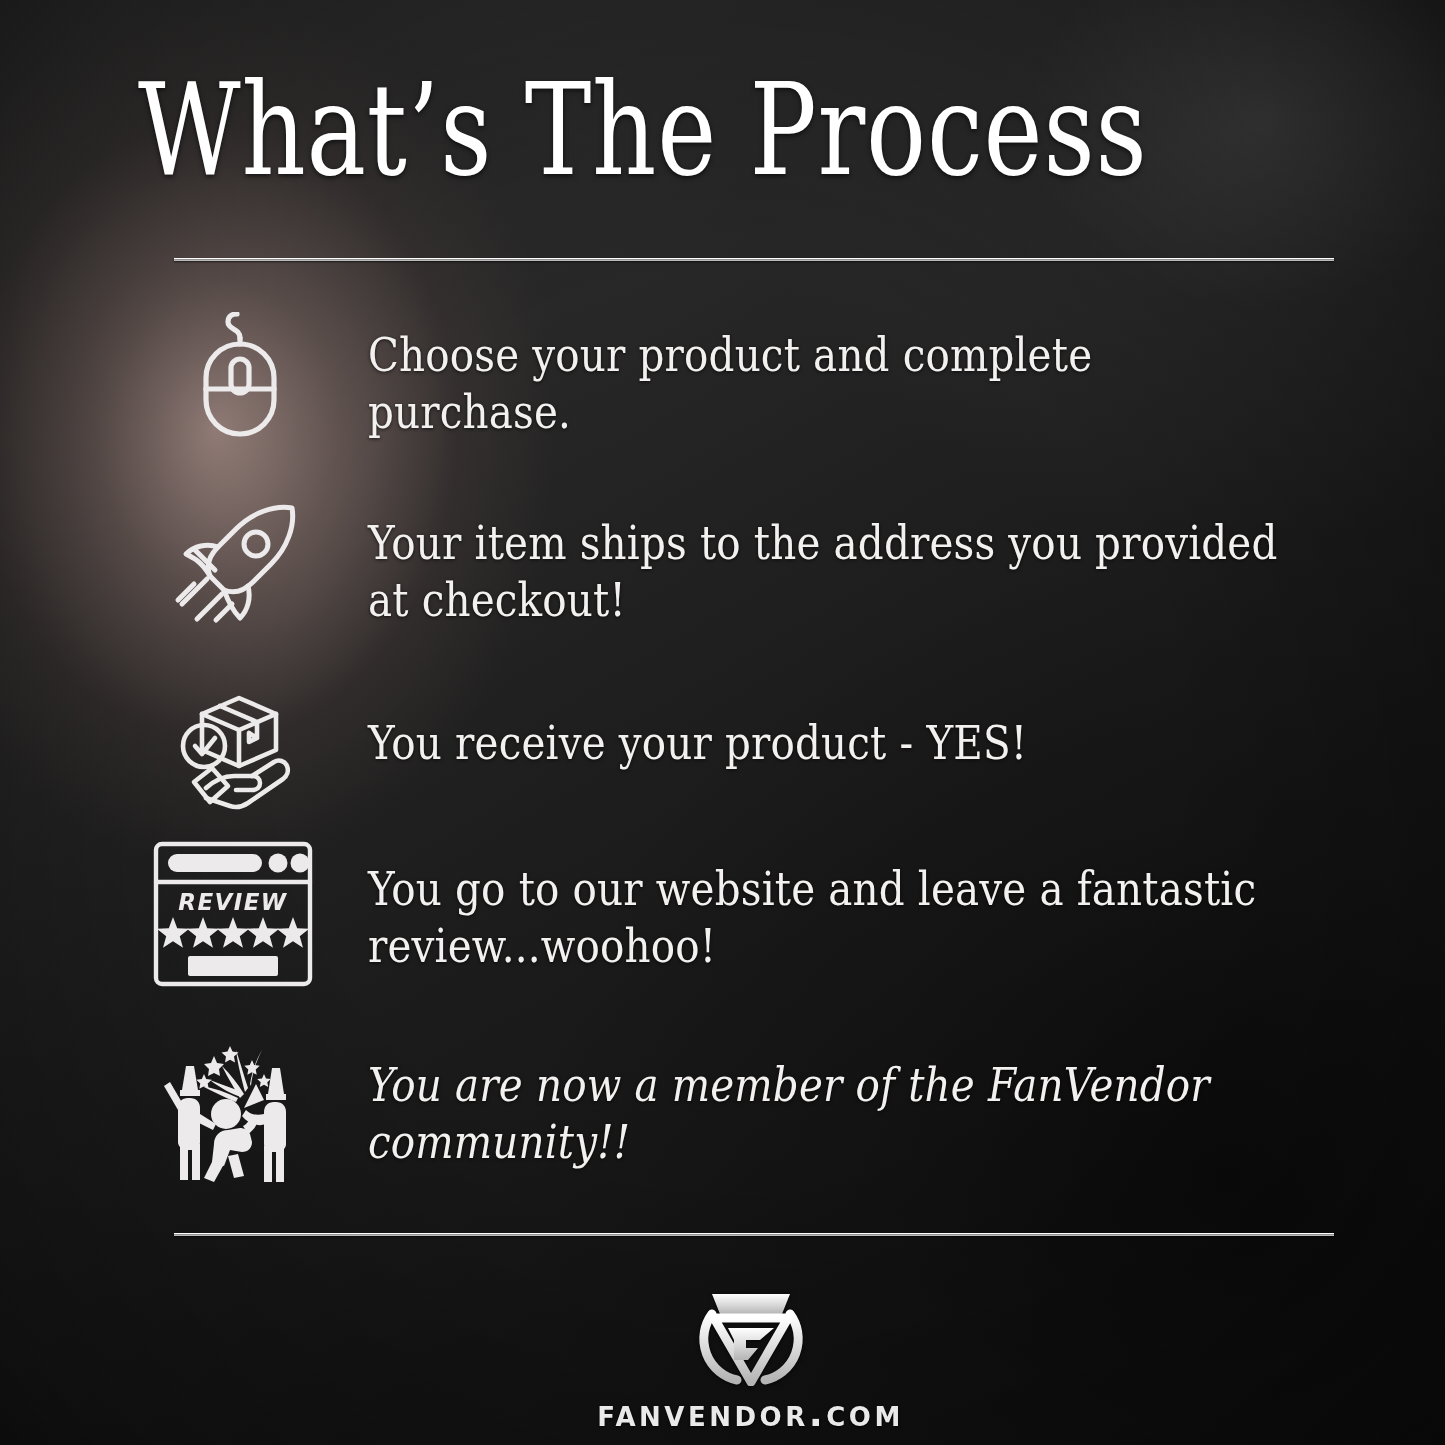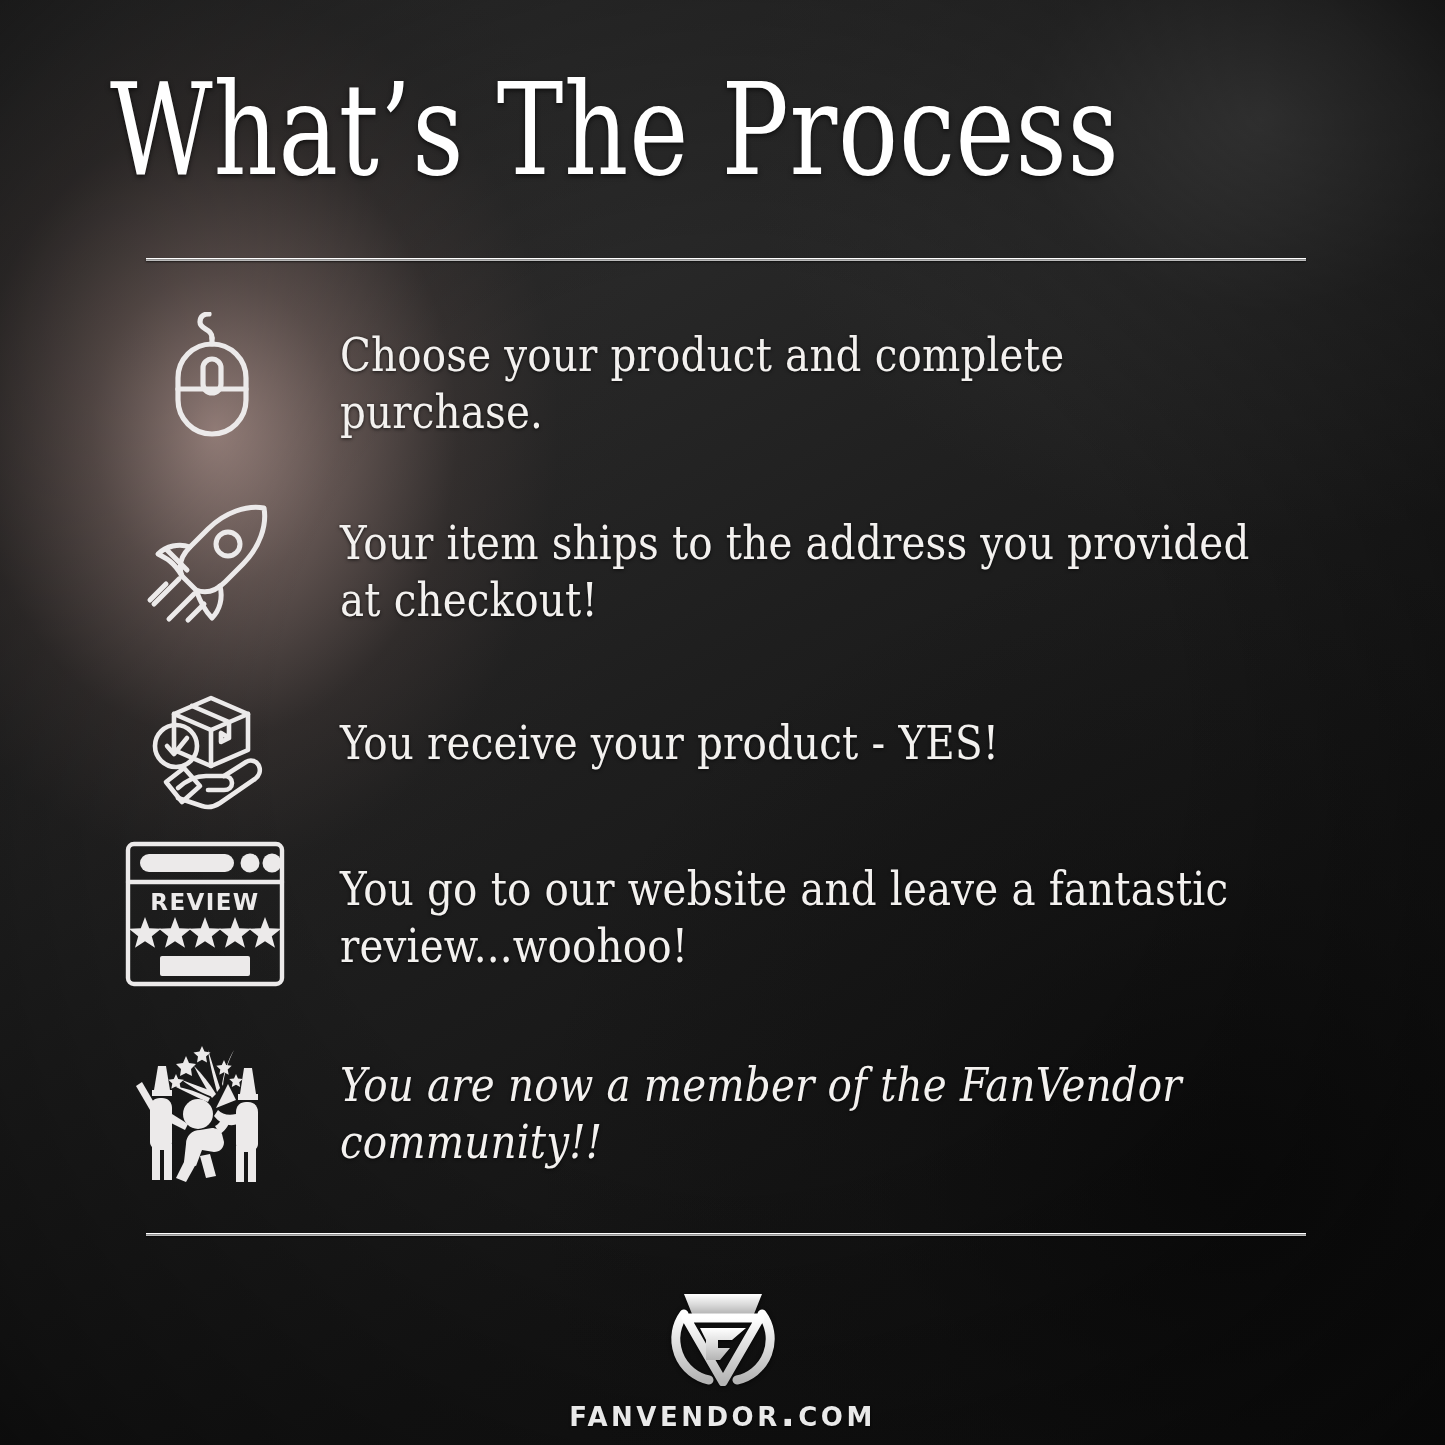--- a/index.html
+++ b/index.html
@@ -26,20 +26,21 @@
     inset: 0;
     pointer-events: none;
     background:
       radial-gradient(ellipse 1100px 1100px at 50% 50%, rgba(0,0,0,0) 40%, rgba(0,0,0,0.38) 85%, rgba(0,0,0,0.62) 100%);
     z-index: 1;
   }
   #content {
     position: absolute;
     inset: 0;
     z-index: 2;
+    margin-left: 28px;
   }
 
   
   .title {
     position: absolute;
     left: 110px;
     top: 62px;
     width: 1260px;
     color: #ffffff;
     font-family: "DejaVu Serif", serif;
@@ -103,21 +104,21 @@
   
   .step-1 { top: 0px;   height: 150px; }
   .step-2 { top: 190px; height: 150px; }
   .step-3 { top: 372px; height: 150px; }
   .step-4 { top: 530px; height: 175px; }
   .step-5 { top: 728px; height: 175px; font-style: italic; }
 
   .step-1 .step-icon { left: 150px; top: 12px;  width: 104px; height: 126px; }
   .step-2 .step-icon { left: 136px; top: 10px;  width: 126px; height: 124px; }
   .step-3 .step-icon { left: 138px; top: 12px;  width: 126px; height: 126px; }
-  .step-4 .step-icon { left: 112px; top: 8px;   width: 166px; height: 152px; }
+  .step-4 .step-icon { left: 112px; top: 8px;   width: 166px; height: 152px; font-style: italic; }
   .step-5 .step-icon { left: 114px; top: 10px;  width: 166px; height: 150px; }
 
   .step-1 .step-text { top: 26px; }
   .step-2 .step-text { top: 24px; }
   .step-3 .step-text { top: 42px; }
   .step-4 .step-text { top: 30px; }
   .step-5 .step-text { top: 28px; }
 
   .icon-svg { display: block; width: 100%; height: 100%; }
 

